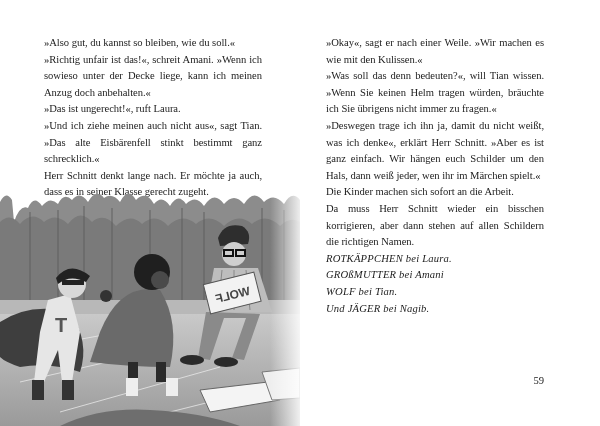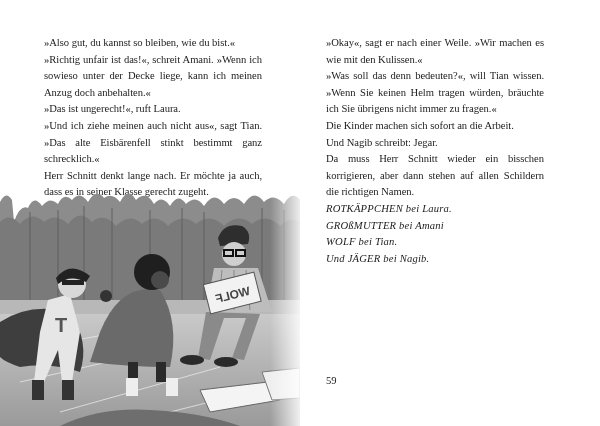--- a/index.html
+++ b/index.html
@@ -22,38 +22,38 @@
     text-align: justify;
     letter-spacing: -0.05px;
   }
   .page-left .text-block { left: 44px; top: 35px; width: 218px; }
   .page-right .text-block { left: 38px; top: 35px; width: 218px; }
   .text-block p { margin: 0; }
   .text-block p.caps { letter-spacing: 0.2px; font-style: italic; }
 
   .folio {
     position: absolute; left: 38px; width: 218px; top: 375px;
-    text-align: left; font-size: 10.6px;
+    text-align: right; font-size: 10.6px;
   }
 
   
   .illustration {
     position: absolute; left: 0; top: 182px; width: 300px; height: 244px;
     overflow: hidden;
   }
   .illustration svg { display: block; width: 300px; height: 244px; }
 </style>
 </head>
 <body>
 
 <div class="spread">
 
   <div class="page page-left">
     <div class="text-block">
-      <p>»Also gut, du kannst so bleiben, wie du bist.«</p>
+      <p>»Also gut, du kannst so bleiben, wie du soll.«</p>
       <p>»Richtig unfair ist das!«, schreit Amani. »Wenn ich sowieso unter der Decke liege, kann ich meinen Anzug doch anbehalten.«</p>
       <p>»Das ist ungerecht!«, ruft Laura.</p>
       <p>»Und ich ziehe meinen auch nicht aus«, sagt Tian. »Das alte Eisbärenfell stinkt bestimmt ganz schrecklich.«</p>
       <p>Herr Schnitt denkt lange nach. Er möchte ja auch, dass es in seiner Klasse gerecht zugeht.</p>
     </div>
 
     <div class="illustration">
       <svg viewBox="0 0 300 244" xmlns="http://www.w3.org/2000/svg">
         <defs>
           <linearGradient id="fade" x1="0" x2="1" y1="0" y2="0">
@@ -141,22 +141,22 @@
         </g>
         <rect x="0" y="0" width="300" height="244" fill="url(#fade)"></rect>
       </svg>
     </div>
   </div>
 
   <div class="page page-right">
     <div class="text-block">
       <p>»Okay«, sagt er nach einer Weile. »Wir machen es wie mit den Kulissen.«</p>
       <p>»Was soll das denn bedeuten?«, will Tian wissen. »Wenn Sie keinen Helm tragen würden, bräuchte ich Sie übri­gens nicht immer zu fragen.«</p>
+      <p>»Deswegen trage ich ihn ja, damit du nicht weißt, was ich denke«, erklärt Herr Schnitt. »Aber es ist ganz ein­fach. Wir hängen euch Schilder um den Hals, dann weiß jeder, wen ihr im Märchen spielt.«</p>
       <p>Die Kinder machen sich sofort an die Arbeit.</p>
-      <p>Und Nagib schreibt: Jegar.</p>
       <p>Da muss Herr Schnitt wieder ein bisschen korrigieren, aber dann stehen auf allen Schildern die richtigen Na­men.</p>
       <p class="caps">ROTKÄPPCHEN bei Laura.</p>
       <p class="caps">GROßMUTTER bei Amani</p>
       <p class="caps">WOLF bei Tian.</p>
       <p class="caps">Und JÄGER bei Nagib.</p>
     </div>
     <div class="folio">59</div>
   </div>
 
 </div>

